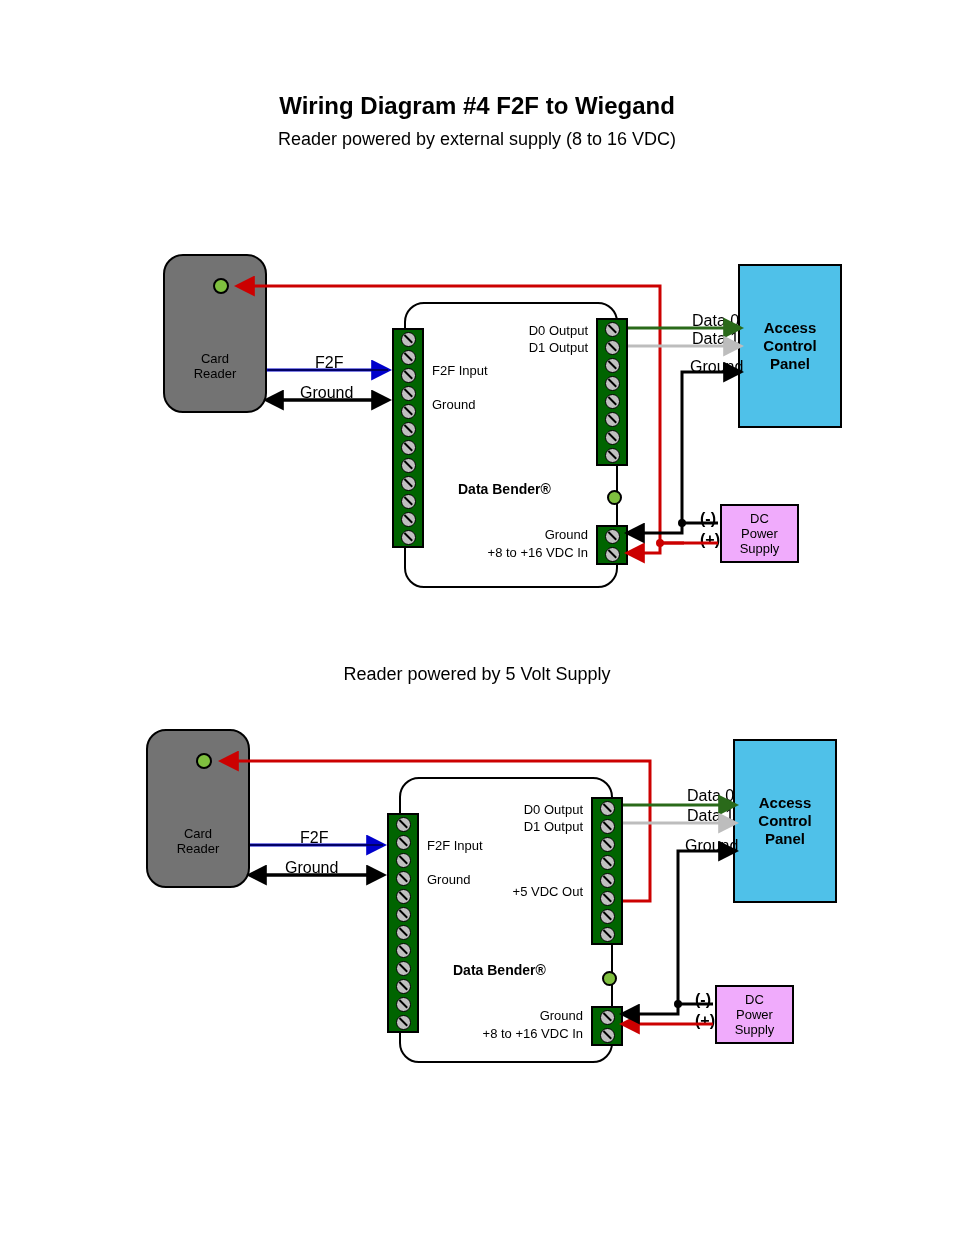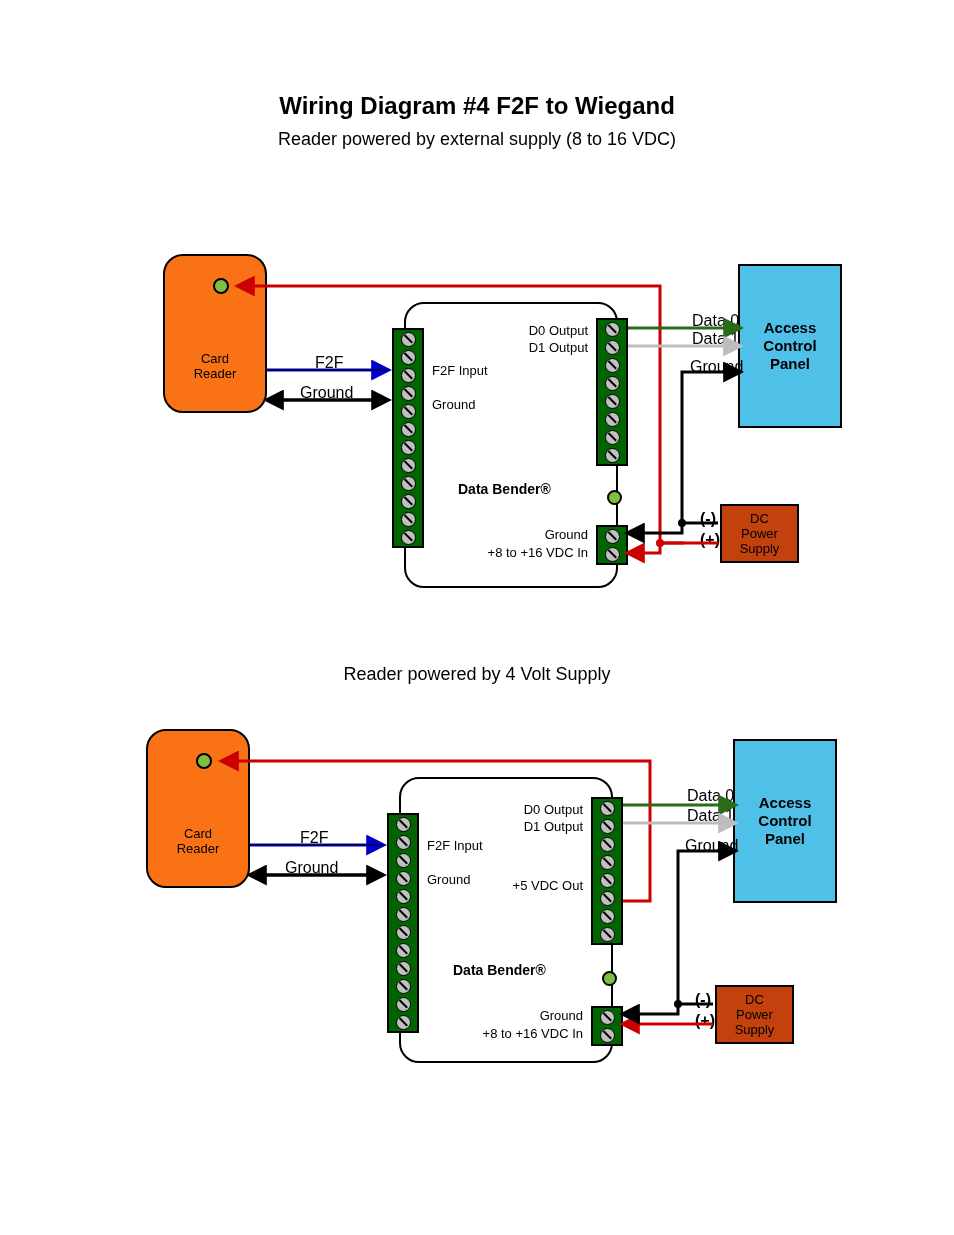--- a/index.html
+++ b/index.html
@@ -27,21 +27,21 @@
   .diagram {
     position: absolute;
     left: 0;
     width: 954px;
   }
   
   .card-reader {
     position: absolute;
     width: 100px;
     height: 155px;
-    background: #f97316;
+    background: #737373;
     border: 2px solid #000;
     border-radius: 20px;
   }
   .card-reader .led {
     position: absolute;
     top: 22px;
     left: 48px;
     width: 12px;
     height: 12px;
     background: #7FBF3F;
@@ -137,21 +137,21 @@
     font-weight: bold;
     font-size: 15px;
     line-height: 18px;
     text-align: center;
     color: #000;
   }
   .psu {
     position: absolute;
     width: 75px;
     height: 55px;
-    background: #c2410c;
+    background: #f0abfc;
     border: 2px solid #000;
     display: flex;
     align-items: center;
     justify-content: center;
   }
   .psu .label {
     font-size: 13px;
     line-height: 15px;
     text-align: center;
   }
@@ -323,21 +323,21 @@
     <path d="M267,120 L388,120" fill="none" stroke="#0000cc" stroke-width="3" marker-end="url(#arr-blue)"></path>
 
     <path d="M388,150 L267,150" fill="none" stroke="#000" stroke-width="3" marker-end="url(#arr-black)"></path>
     <path d="M267,150 L388,150" fill="none" stroke="#000" stroke-width="3" marker-end="url(#arr-black)"></path>
 
     <line x1="268" y1="120" x2="388" y2="120" stroke="#000" stroke-width="1"></line>
     <line x1="268" y1="150" x2="388" y2="150" stroke="#000" stroke-width="1"></line>
   </svg>
 </div>
 
-<div class="subtitle" style="top:664px">Reader powered by 4 Volt Supply</div>
+<div class="subtitle" style="top:664px">Reader powered by 5 Volt Supply</div>
 
 <div class="diagram" style="top:725px;height:360px">
 
   <div class="card-reader" style="left:146px;top:4px">
     <div class="led"></div>
     <div class="label" style="white-space:pre-line">Card
 Reader</div>
   </div>
 
   <div class="data-bender" style="left:399px;top:52px;height:282px"></div>
@@ -414,21 +414,21 @@
         <div class="screw"></div>
       </div>
   </div>
 
   <div class="bender-led" style="left:602px;top:246px"></div>
 
   <div class="pin-label-left" style="left:427px;top:113px">F2F Input</div>
   <div class="pin-label-left" style="left:427px;top:147px">Ground</div>
   <div class="pin-label-right" style="left:495px;top:77px;width:88px">D0 Output</div>
   <div class="pin-label-right" style="left:495px;top:94px;width:88px">D1 Output</div>
-  <div class="pin-label-right" style="left:485px;top:153px;width:98px">+5 VDC Out</div>
+  <div class="pin-label-right" style="left:485px;top:159px;width:98px">+5 VDC Out</div>
   <div class="pin-label-right" style="left:495px;top:283px;width:88px">Ground</div>
   <div class="pin-label-right" style="left:465px;top:301px;width:118px">+8 to +16 VDC In</div>
   <div class="dev-label" style="left:453px;top:237px">Data Bender®</div>
 
   <div class="acp" style="left:733px;top:14px">
     <div class="label" style="white-space:pre-line">Access
 Control
 Panel</div>
   </div>
   <div class="psu" style="left:715px;top:260px">

